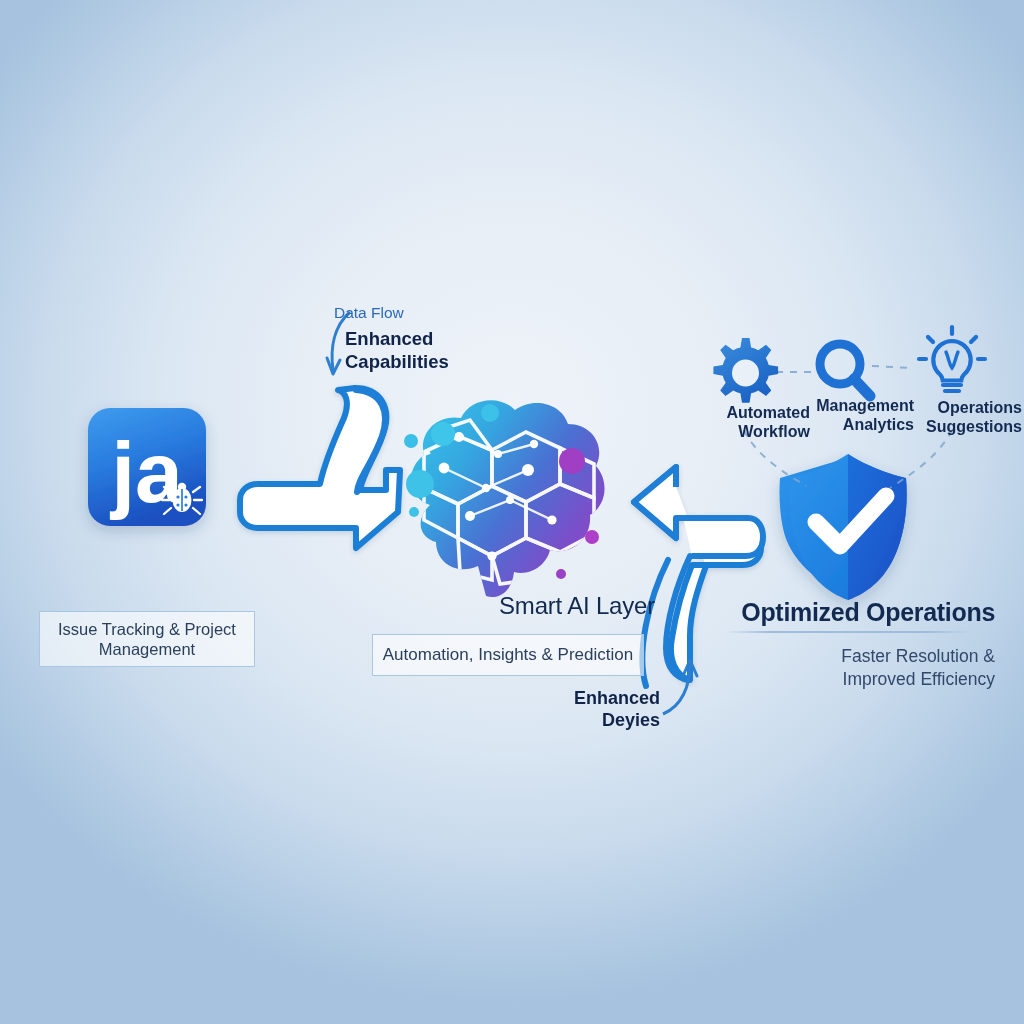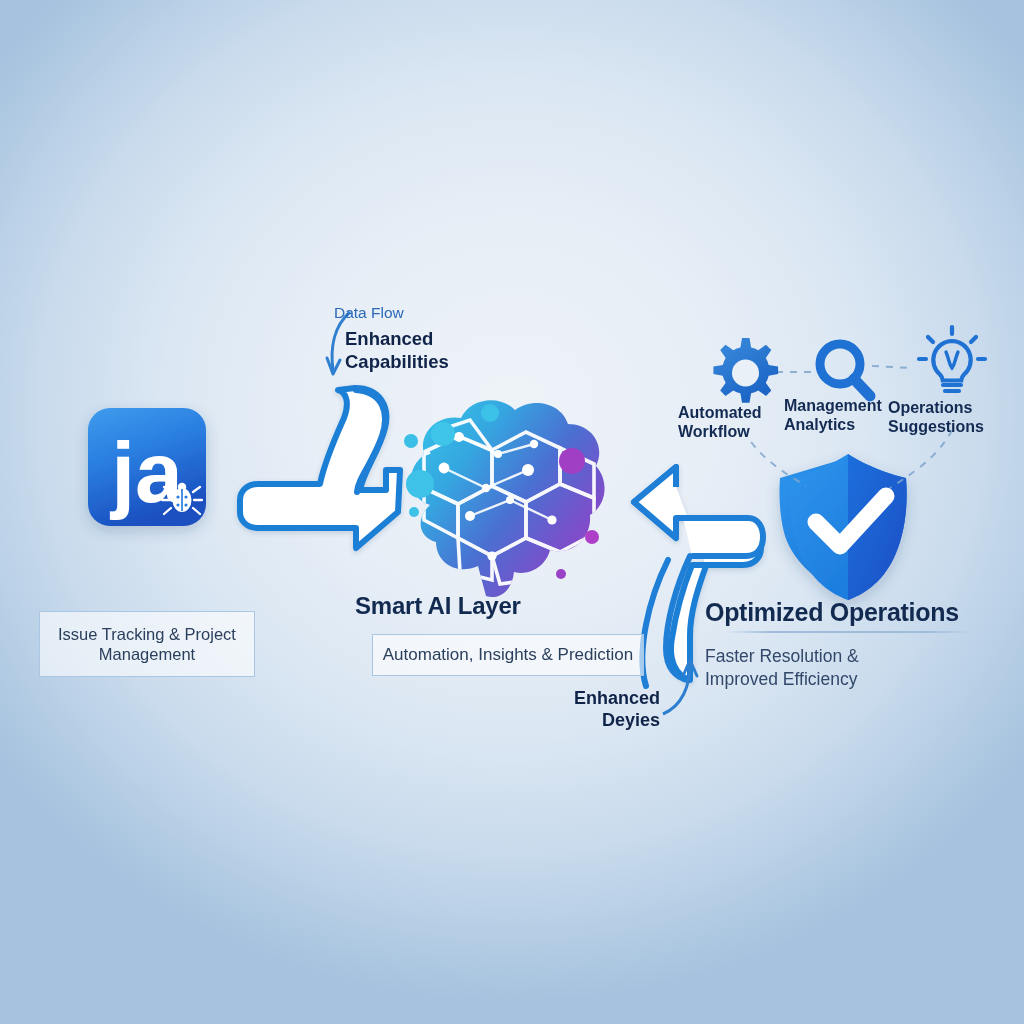--- a/index.html
+++ b/index.html
@@ -22,21 +22,21 @@
   #bg-svg, #art-svg {
     position: absolute;
     left: 0; top: 0;
     width: 1024px;
     height: 1024px;
   }
 
   
   .tlabel {
     position: absolute;
-    text-align: left;
+    text-align: right;
     line-height: 1.18;
     white-space: pre-line;
     color: #12284f;
   }
 
   
   .jira-title {
     left: 14px;
     top: 540px;
     width: 270px;
@@ -55,31 +55,31 @@
     border: 1px solid #a9c6e2;
     background: rgba(255,255,255,0.60);
     color: #2a3f5c;
     line-height: 1.24;
     white-space: pre-line;
   }
   .jira-chip {
     left: 39px;
     top: 611px;
     width: 216px;
-    height: 66px;
+    height: 56px;
     font-size: 16.5px;
   }
 
   
   .ai-title {
     left: 355px;
     top: 592px;
     width: 300px;
     font-size: 24px;
-    font-weight: bold;
+    font-weight: normal;
     letter-spacing: -0.2px;
     color: #122a50;
   }
   .ai-chip {
     left: 372px;
     top: 634px;
     width: 272px;
     height: 42px;
     font-size: 17px;
   }

